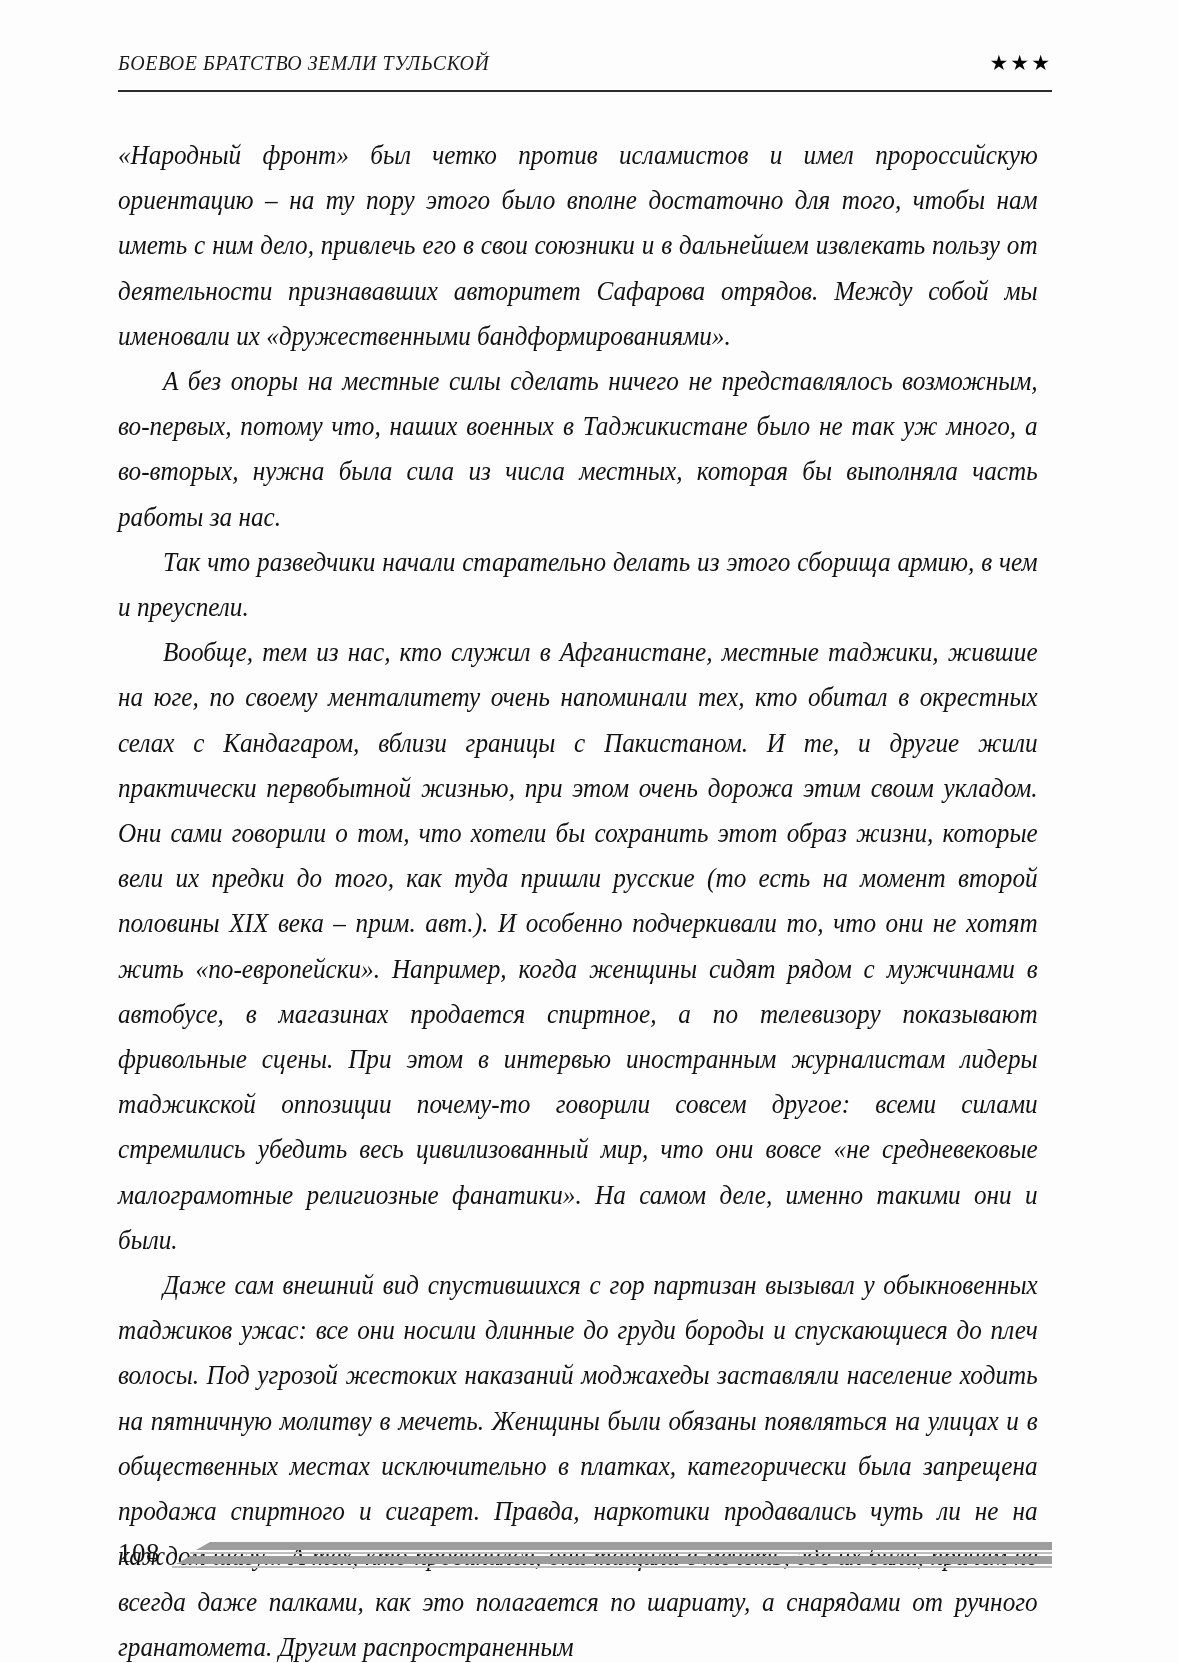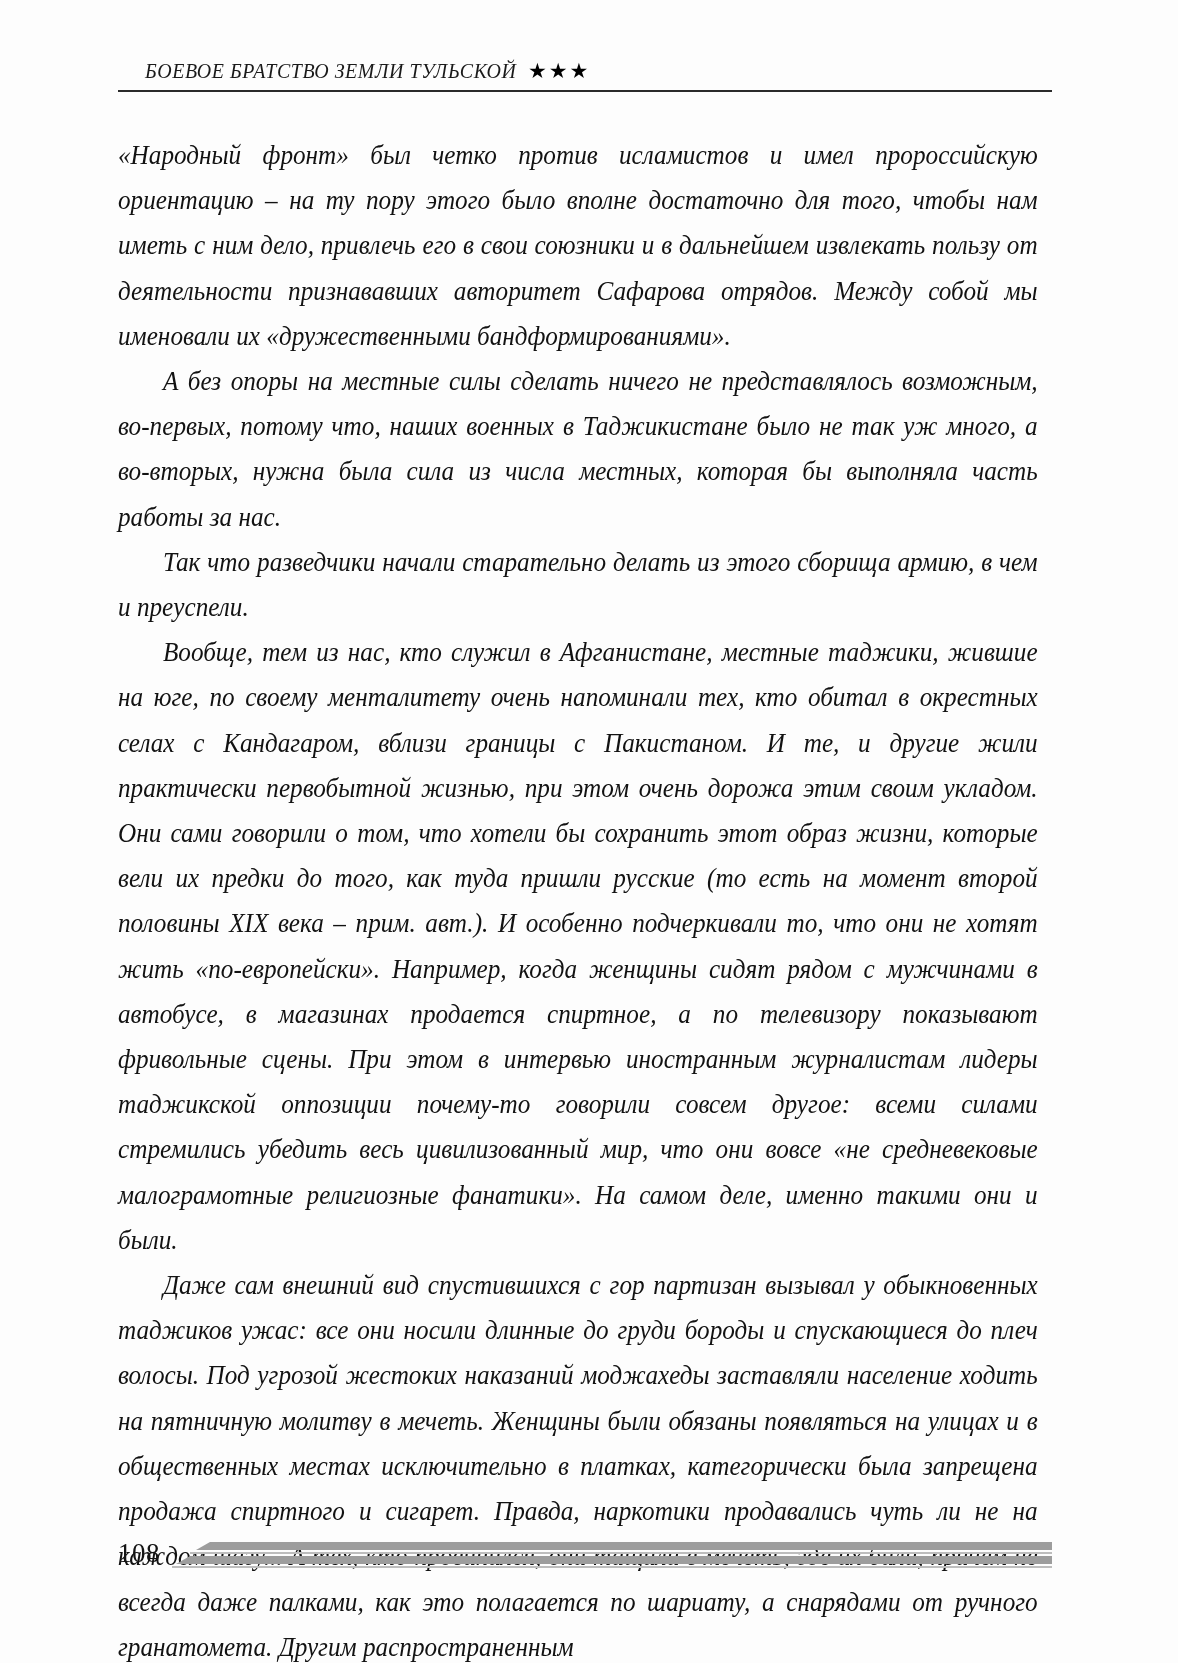--- a/index.html
+++ b/index.html
@@ -21,27 +21,26 @@
     left: 0; top: 0;
     width: 1178px;
     height: 1663px;
     background: #fdfdfd;
   }
 
   
   .running-head {
     position: absolute;
     left: 118px;
-    top: 60px;
+    top: 52px;
     width: 934px;
     height: 34px;
     display: flex;
     align-items: baseline;
-    justify-content: flex-start;
-    margin-left: 27px;
+    justify-content: space-between;
   }
   .running-head-title {
     font-family: "Liberation Serif", "DejaVu Serif", serif;
     font-style: italic;
     font-size: 20.5px;
     letter-spacing: 0.6px;
     color: #1a1a1a;
     white-space: nowrap;
     transform: scaleX(0.97);
     transform-origin: left center;

